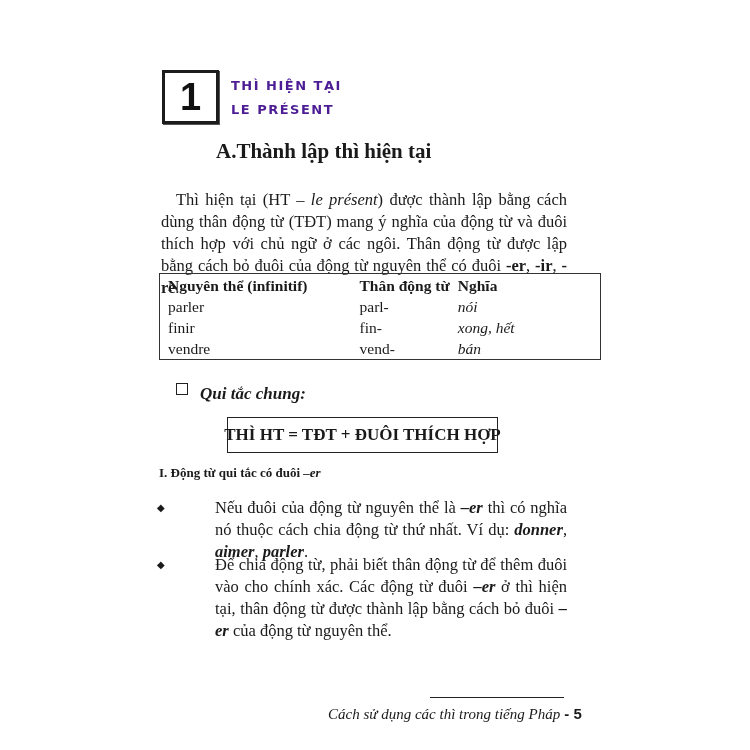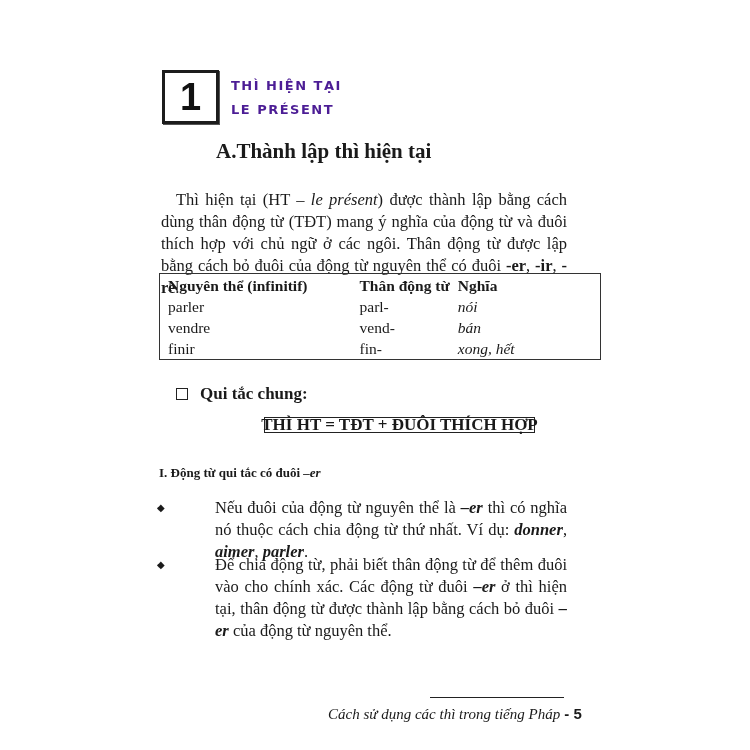--- a/index.html
+++ b/index.html
@@ -60,32 +60,32 @@
       white-space: nowrap; vertical-align: middle;
     }
     .verb-table th { font-weight: bold; padding-top: 2px; }
     .verb-table .c1 { width: 192px; }
     .verb-table .c2 { width: 92px; }
     .verb-table td.mean { font-style: italic; }
 
     .rule-heading {
       left: 176px; top: 383px;
       font-weight: bold; font-size: 17px; line-height: 22px;
-      white-space: nowrap; display: flex; align-items: center;
+      white-space: nowrap; display: flex; align-items: flex-start; font-style: italic;
     }
     .checkbox {
       display: inline-block; width: 12px; height: 12px;
       border: 1.5px solid #222; margin-right: 12px;
     }
 
     .formula {
-      left: 227px; top: 417px; width: 271px; height: 16px;
+      left: 227px; top: 417px; width: 271px; height: 36px;
       border: 1.5px solid #222;
       display: flex; align-items: center; justify-content: center;
-      font-weight: bold; font-size: 17px; white-space: nowrap; margin-left: 37px;
+      font-weight: bold; font-size: 17px; white-space: nowrap;
     }
 
     .section-i {
       left: 159px; top: 462px;
       font-weight: bold; font-size: 13px; line-height: 22px;
       white-space: nowrap;
     }
     .section-i em { font-style: italic; }
 
     .bullet {
@@ -140,28 +140,28 @@
       <th>Nghĩa</th>
     </tr>
   </thead>
   <tbody>
     <tr>
       <td>parler</td>
       <td>parl-</td>
       <td class="mean">nói</td>
     </tr>
     <tr>
+      <td>finir</td>
+      <td>fin-</td>
+      <td class="mean">xong, hết</td>
+    </tr>
+    <tr>
       <td>vendre</td>
       <td>vend-</td>
       <td class="mean">bán</td>
-    </tr>
-    <tr>
-      <td>finir</td>
-      <td>fin-</td>
-      <td class="mean">xong, hết</td>
     </tr>
   </tbody>
 </table>
 
 <div class="abs rule-heading">
   <span class="checkbox"></span>
   <span>Qui tắc chung:</span>
 </div>
 <div class="abs formula">
   <span>THÌ HT = TĐT + ĐUÔI THÍCH HỢP</span>

